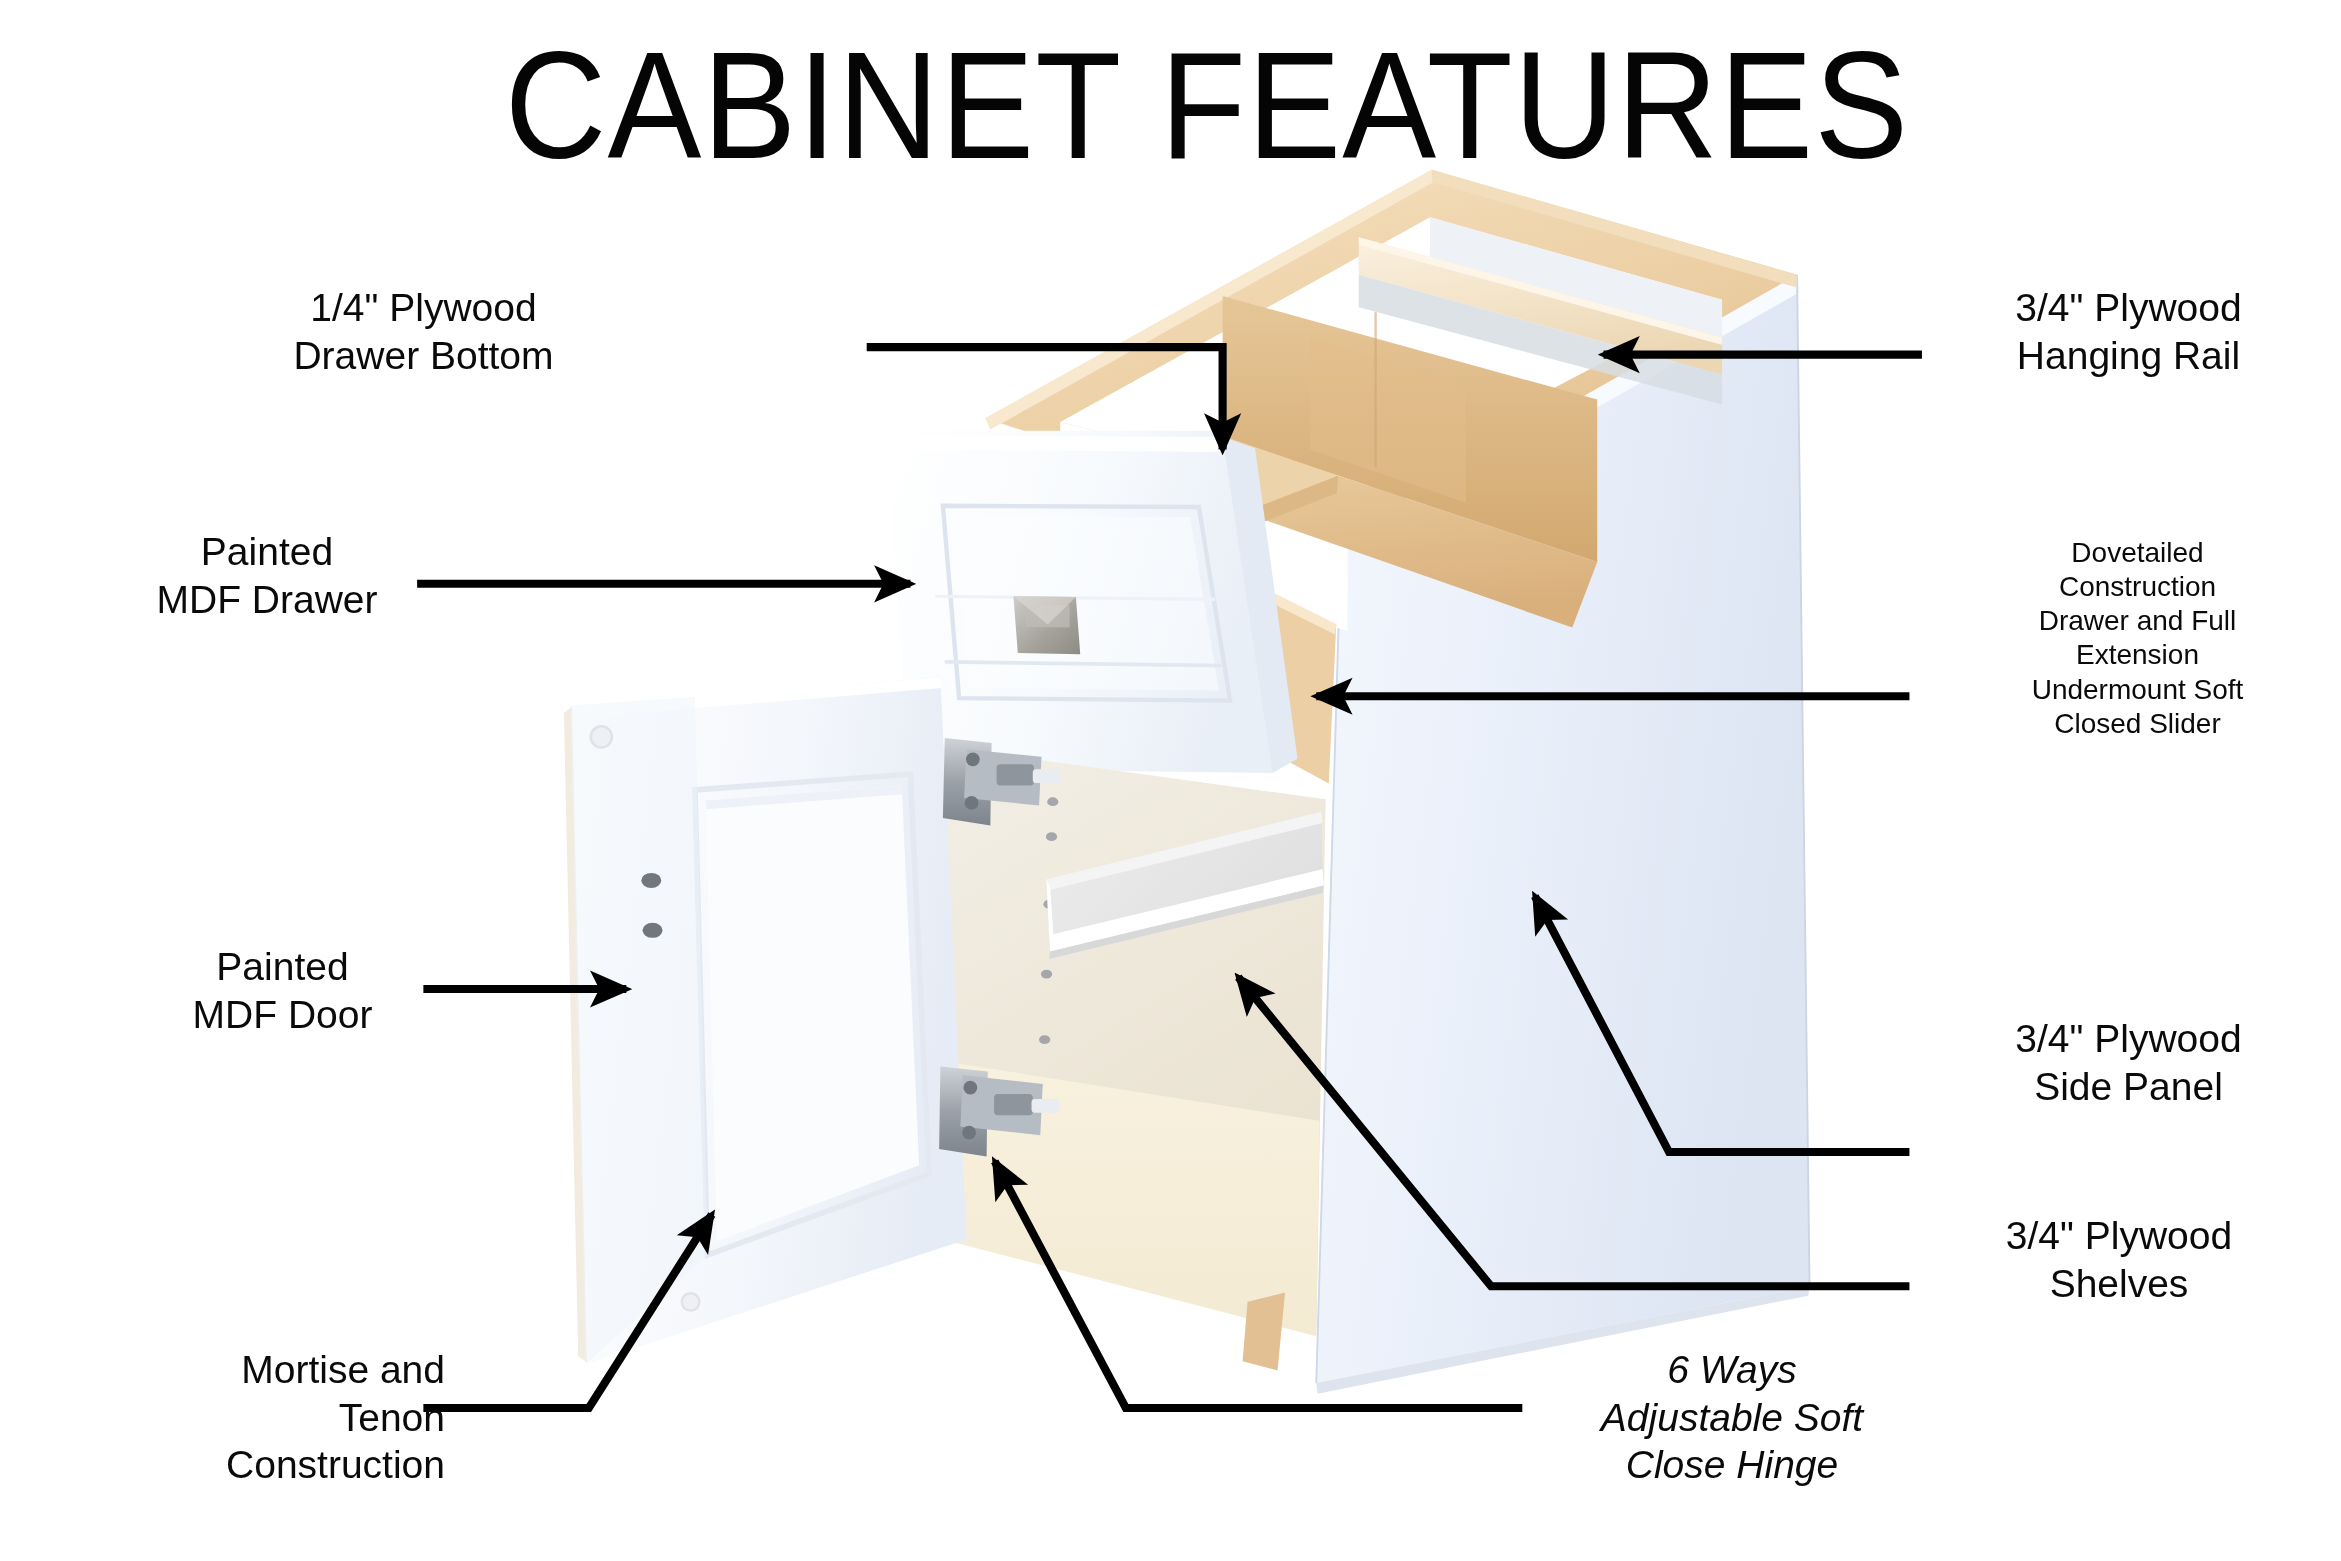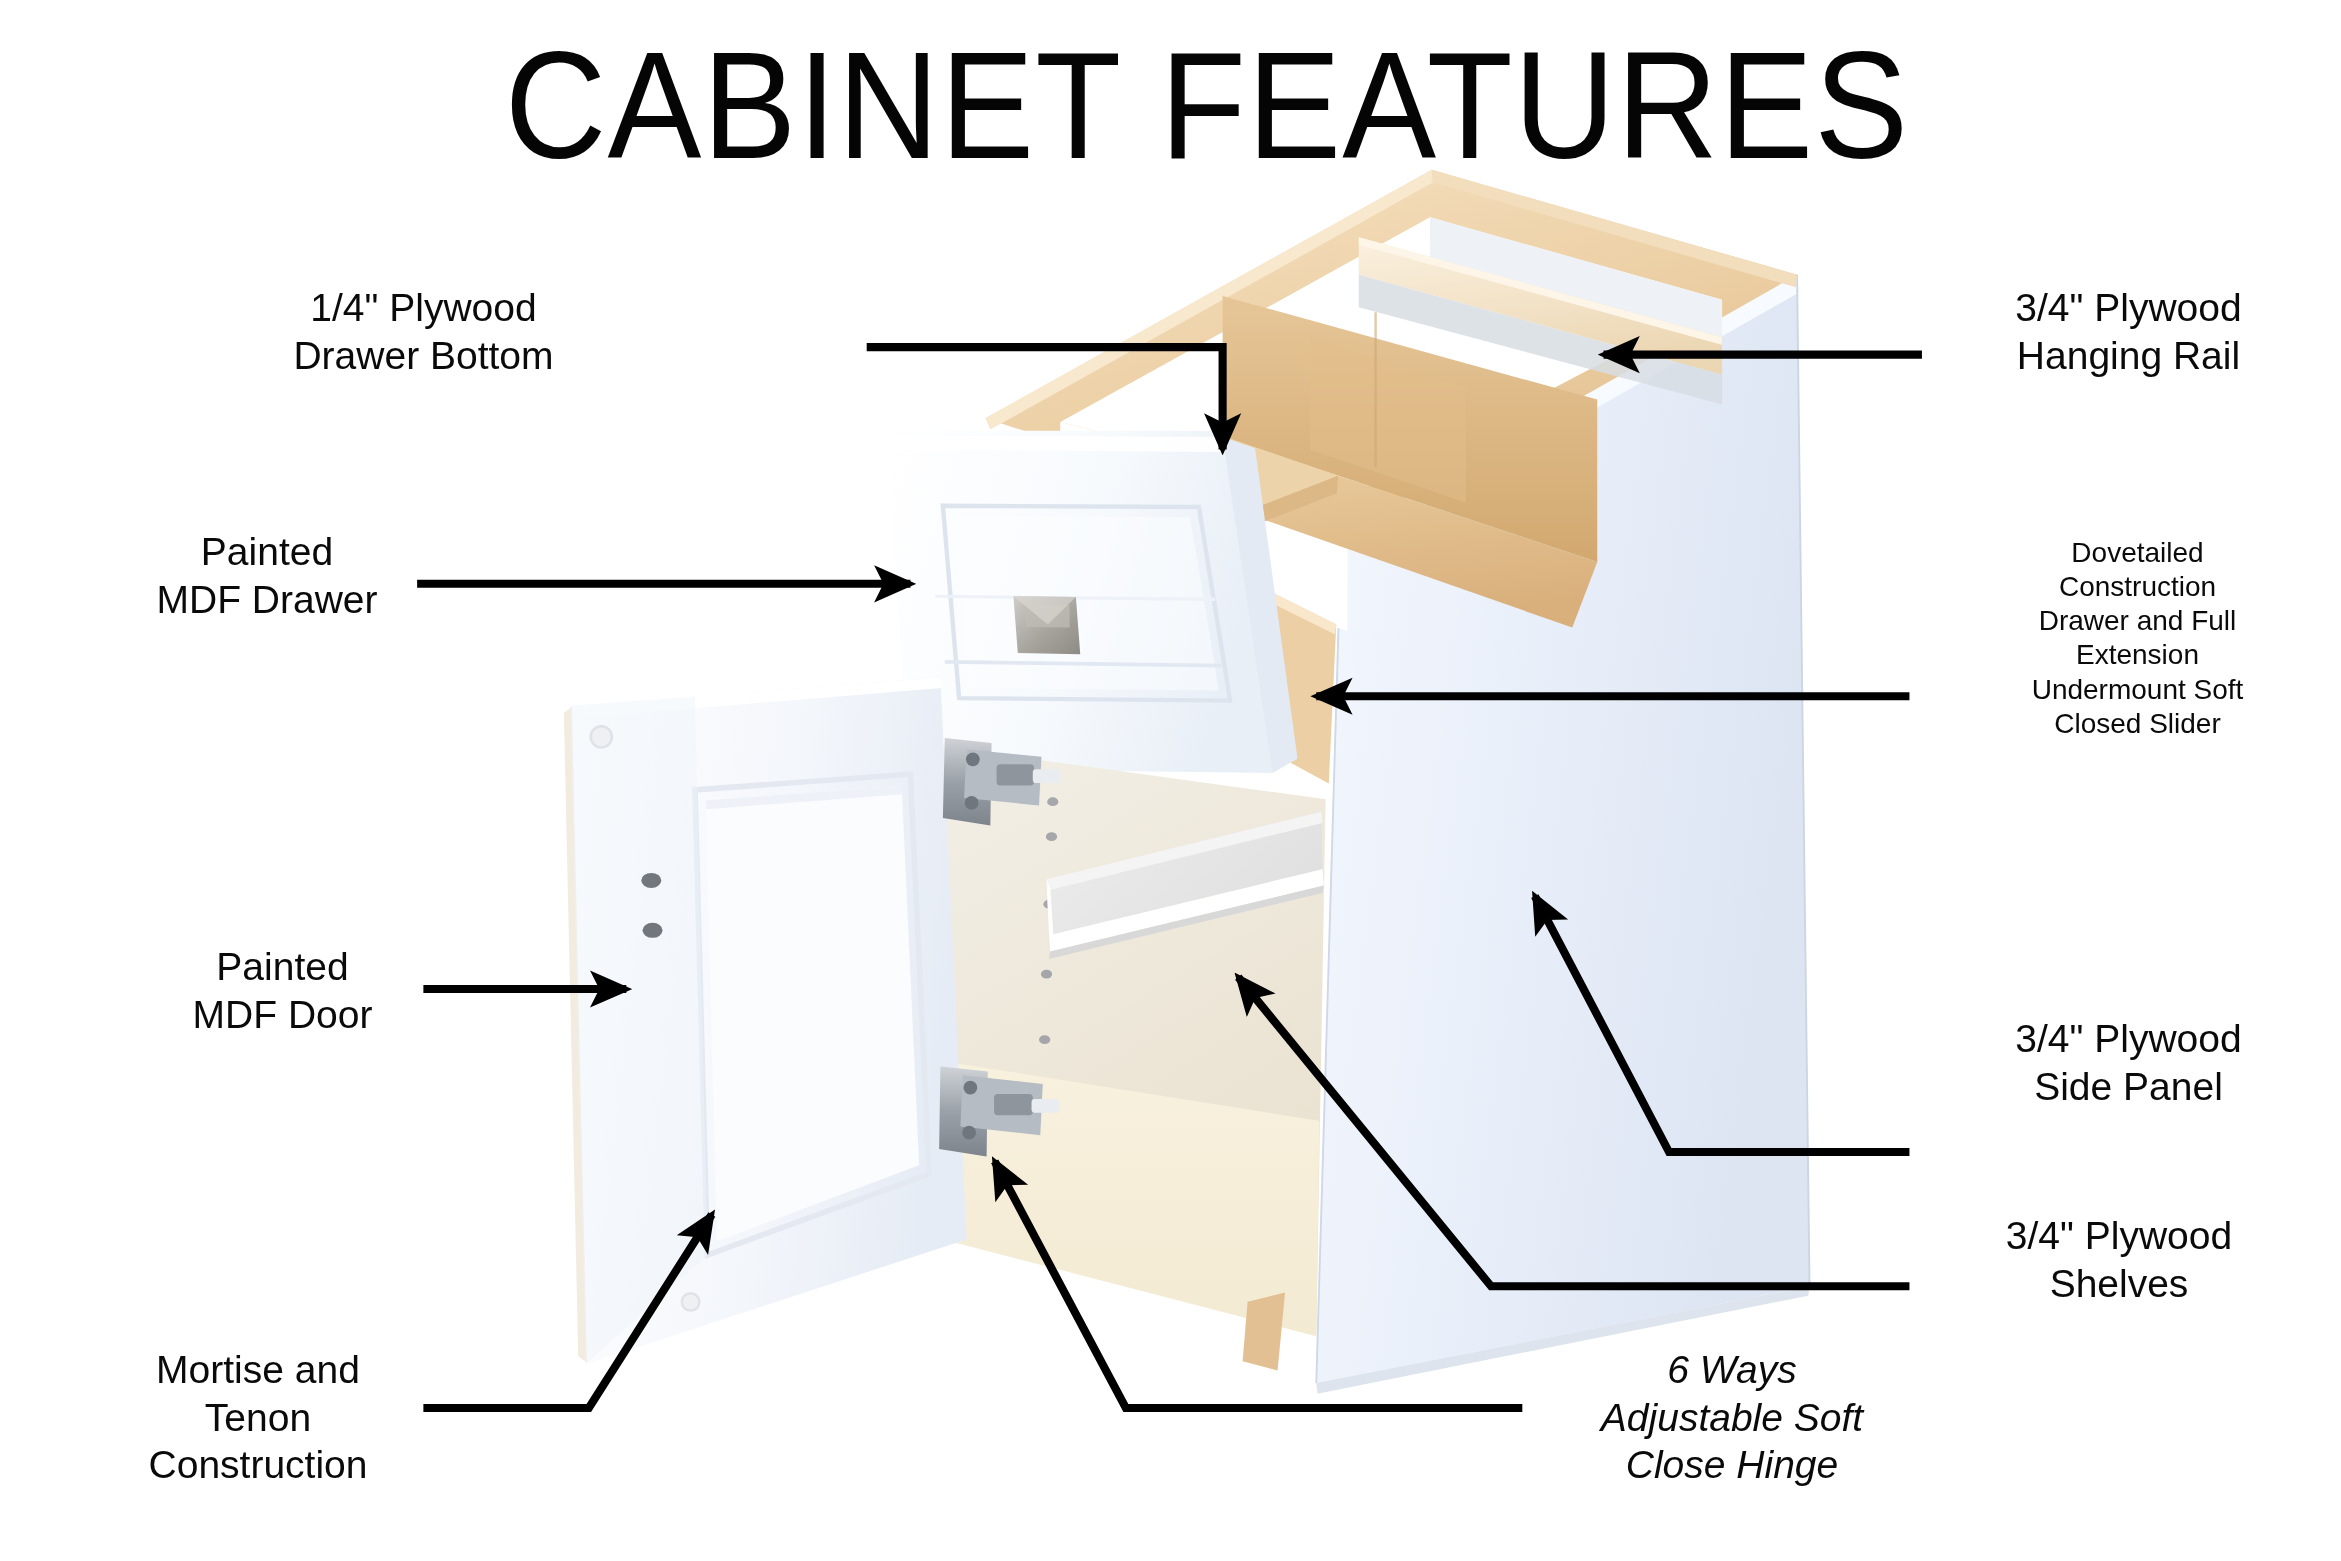--- a/index.html
+++ b/index.html
@@ -278,21 +278,21 @@
 
   <div class="label" style="left:81px;top:943px;width:331px;">Painted
 MDF Door</div>
 
   <div class="label" style="left:1899px;top:1015px;width:387px;">3/4" Plywood
 Side Panel</div>
 
   <div class="label" style="left:1880px;top:1212px;width:406px;">3/4" Plywood
 Shelves</div>
 
-  <div class="label" style="left:41px;top:1346px;width:362px;">Mortise and
+  <div class="label" style="left:47px;top:1346px;width:362px;text-align:right;">Mortise and
 Tenon
 Construction</div>
 
   <div class="label" style="left:1496px;top:1346px;width:400px;font-style:italic;">6 Ways
 Adjustable Soft
 Close Hinge</div>
 
 </div>
 
 

